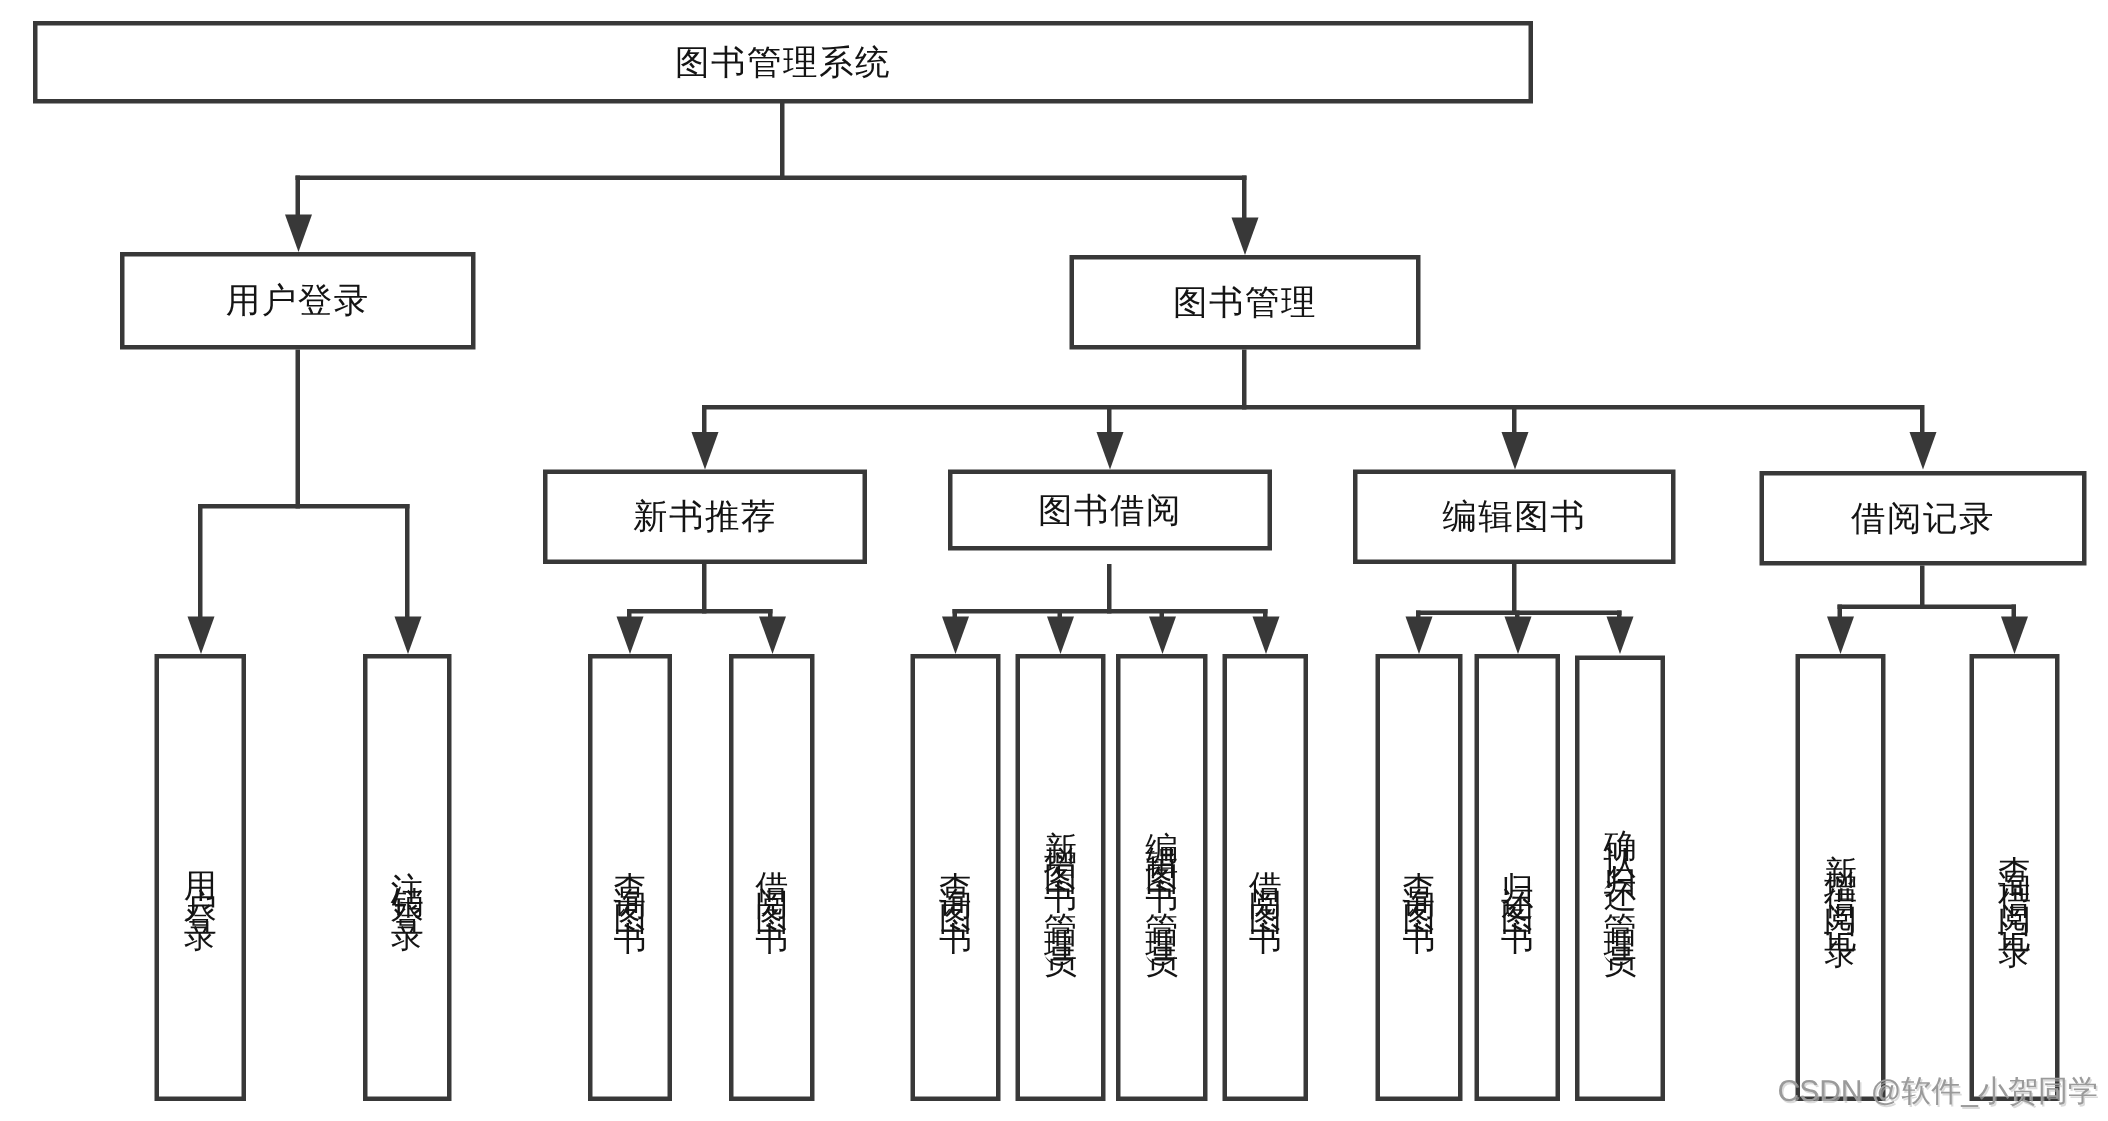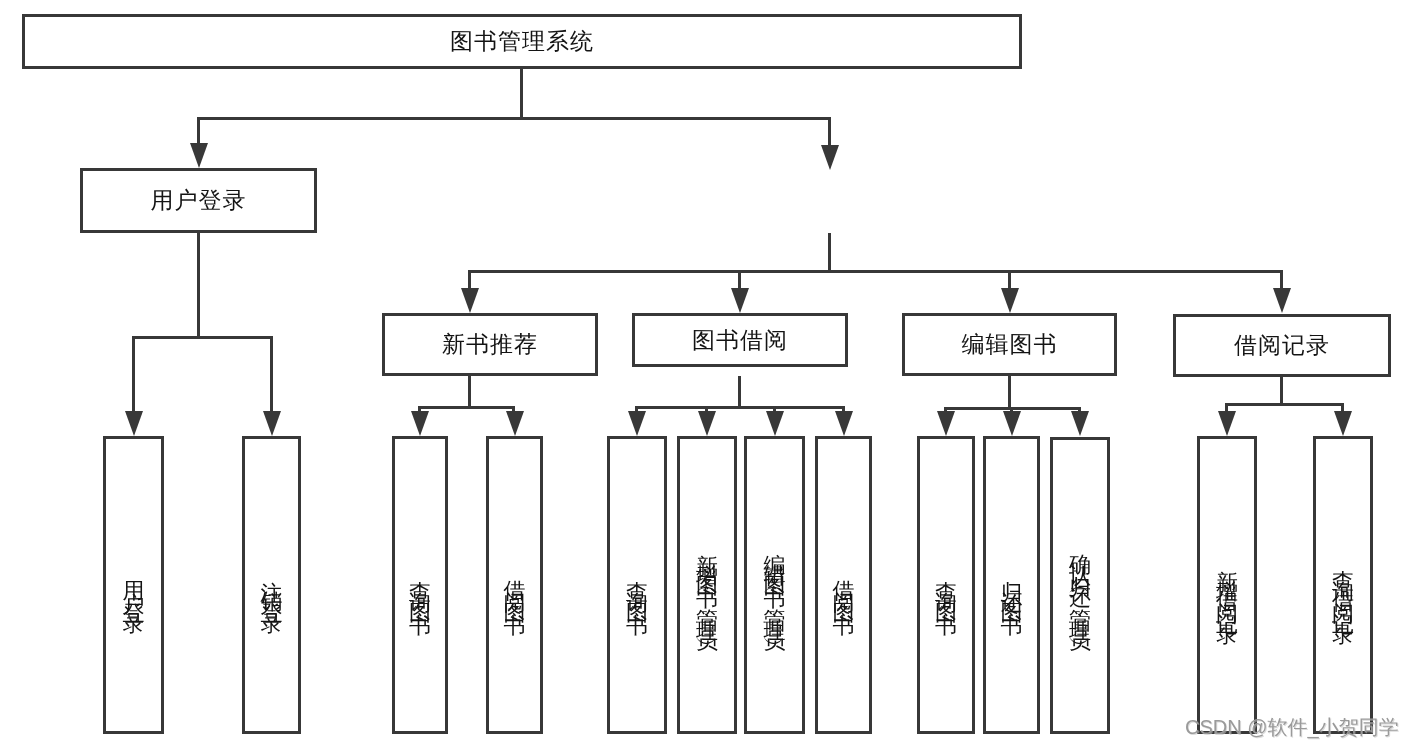--- a/index.html
+++ b/index.html
@@ -63,40 +63,43 @@
   <div class="vl" style="left:520px; top:68px; height:50px;"></div>
   <div class="hl" style="left:197px; top:117px; width:634px;"></div>
   <div class="vl" style="left:197px; top:117px; height:30px;"></div>
   <div class="ar" style="left:190px; top:143px;"></div>
   <div class="vl" style="left:828px; top:117px; height:31px;"></div>
   <div class="ar" style="left:821px; top:145px;"></div>
 
   <div class="box hbox" style="left:80px; top:168px; width:237px; height:65px;">
     <span>用户登录</span>
   </div>
+  <div class="box hbox" style="left:713px; top:170px; width:234px; height:63px;">
+    <span>图书管理</span>
+  </div>
 
   <div class="vl" style="left:197px; top:233px; height:106px;"></div>
   <div class="hl" style="left:132px; top:336px; width:141px;"></div>
   <div class="vl" style="left:132px; top:336px; height:78px;"></div>
   <div class="ar" style="left:125px; top:411px;"></div>
   <div class="vl" style="left:270px; top:336px; height:78px;"></div>
   <div class="ar" style="left:263px; top:411px;"></div>
 
   <div class="vl" style="left:828px; top:233px; height:40px;"></div>
   <div class="hl" style="left:468px; top:270px; width:814px;"></div>
   <div class="vl" style="left:468px; top:270px; height:21px;"></div>
   <div class="ar" style="left:461px; top:288px;"></div>
   <div class="vl" style="left:738px; top:270px; height:21px;"></div>
   <div class="ar" style="left:731px; top:288px;"></div>
   <div class="vl" style="left:1008px; top:270px; height:21px;"></div>
   <div class="ar" style="left:1001px; top:288px;"></div>
   <div class="vl" style="left:1280px; top:270px; height:21px;"></div>
   <div class="ar" style="left:1273px; top:288px;"></div>
 
-  <div class="box hbox" style="left:362px; top:313px; width:216px; height:63px;margin-left:20px;">
+  <div class="box hbox" style="left:362px; top:313px; width:216px; height:63px;">
     <span>新书推荐</span>
   </div>
   <div class="box hbox" style="left:632px; top:313px; width:216px; height:54px;">
     <span>图书借阅</span>
   </div>
   <div class="box hbox" style="left:902px; top:313px; width:215px; height:63px;">
     <span>编辑图书</span>
   </div>
   <div class="box hbox" style="left:1173px; top:314px; width:218px; height:63px;">
     <span>借阅记录</span>

